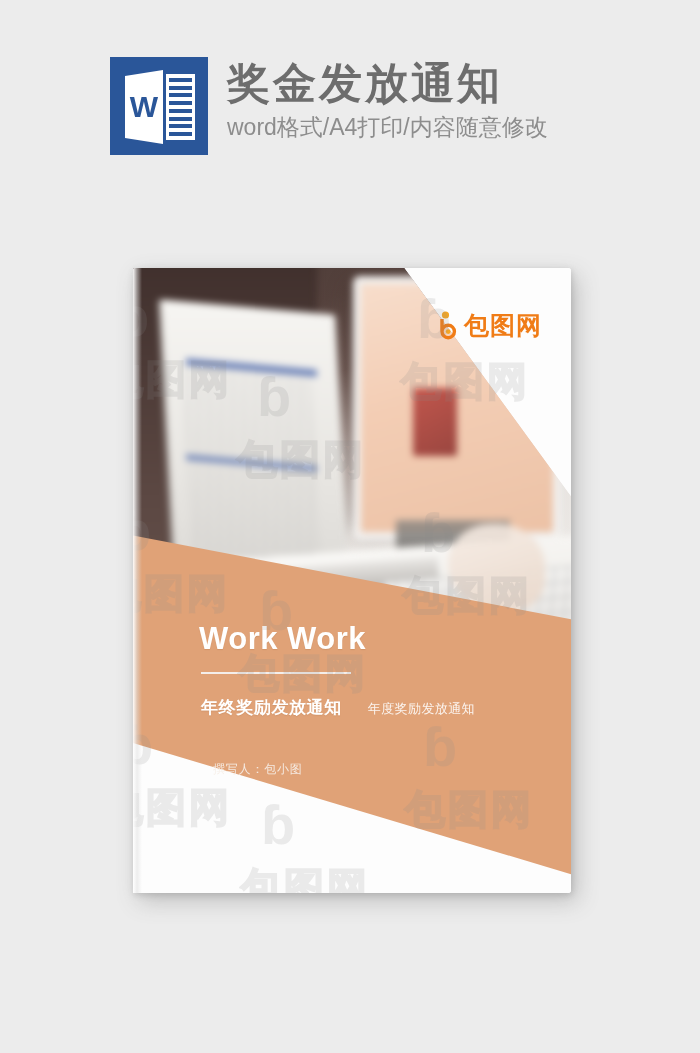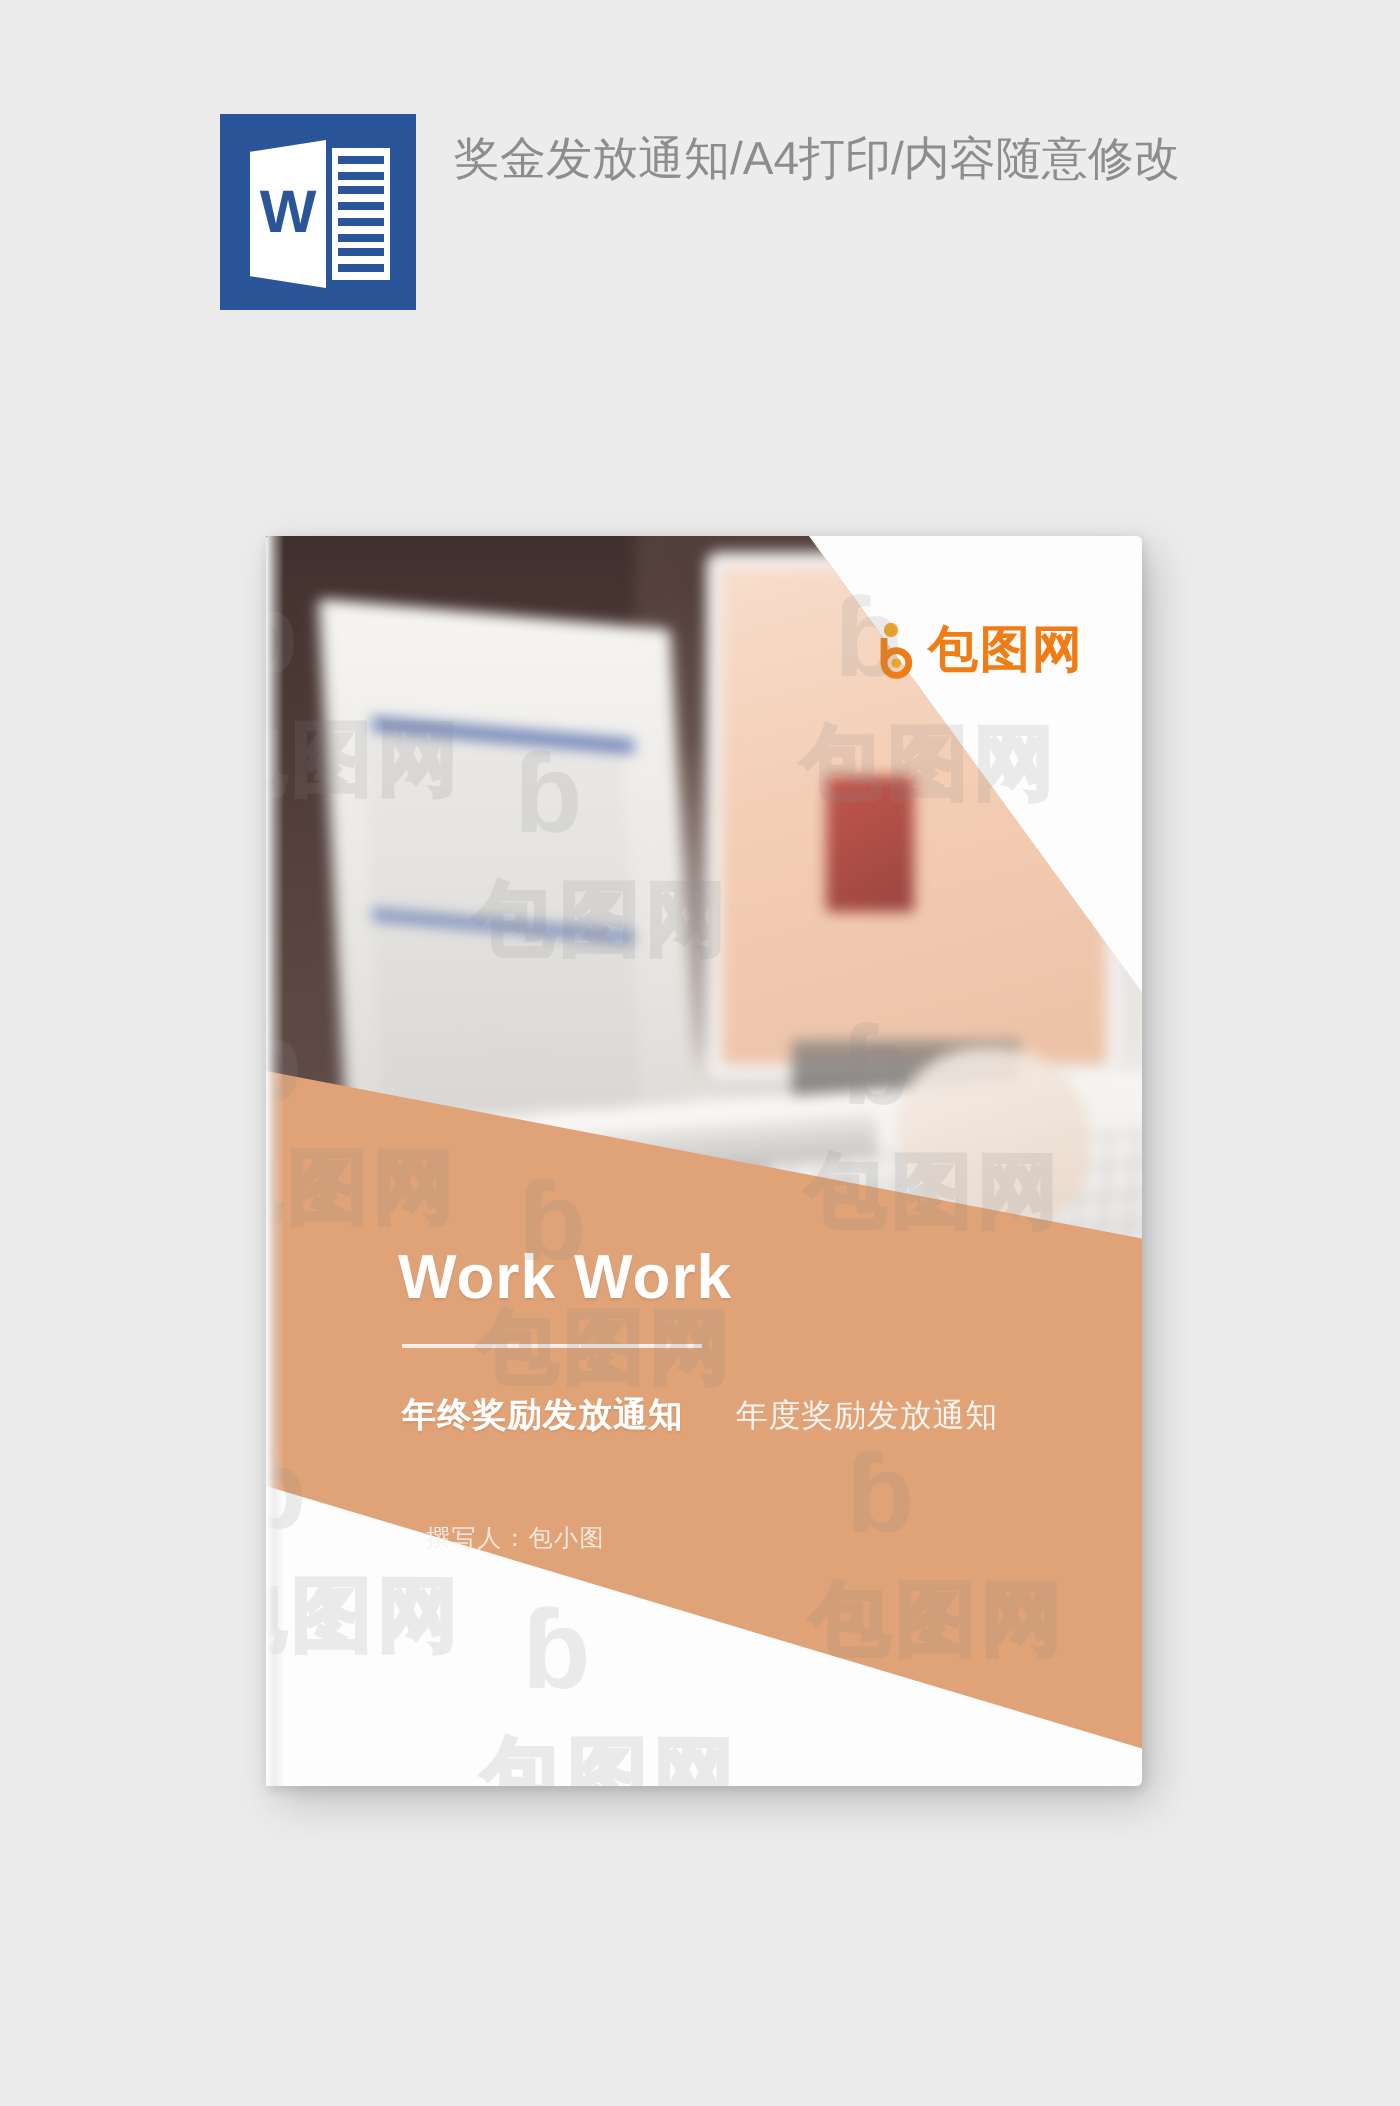--- a/index.html
+++ b/index.html
@@ -302,21 +302,21 @@
     font-size: 17px;
     font-weight: bold;
     letter-spacing: 0.6px;
     line-height: 1.2;
     white-space: nowrap;
     text-shadow: 0 1px 1px rgba(140,90,50,0.16);
   }
   .subtitle-alt {
     margin-left: 26px;
     color: #fbf4ef;
-    font-size: 16px;
+    font-size: 13px;
     font-weight: normal;
     letter-spacing: 0.4px;
     line-height: 1.2;
     white-space: nowrap;
   }
   .author {
     position: absolute;
     left: 80px; top: 494px;
     color: #f7efe8;
     font-size: 12px;
@@ -393,21 +393,22 @@
           <i></i>
           <i></i>
           <i></i>
           <i></i>
           <i></i>
           <i></i>
       </div>
     </div>
 
     <div class="header-text">
-      <div class="header-sub">奖金发放通知/A4打印/内容随意修改</div>
+      <div class="header-title">奖金发放通知</div>
+      <div class="header-sub">word格式/A4打印/内容随意修改</div>
     </div>
 
   </div>
 
   <div class="brochure-wrap">
     <div class="brochure">
 
       <div class="photo">
         <div class="scene">
           <div class="darkwall"></div>

